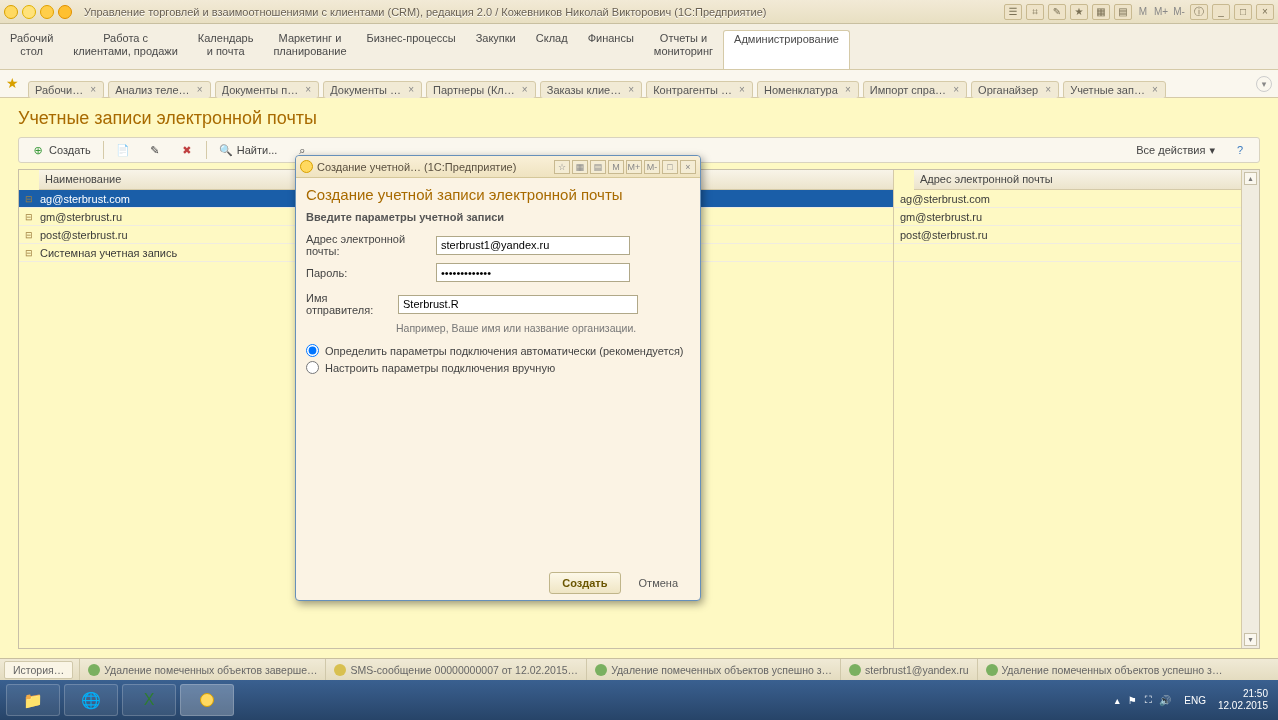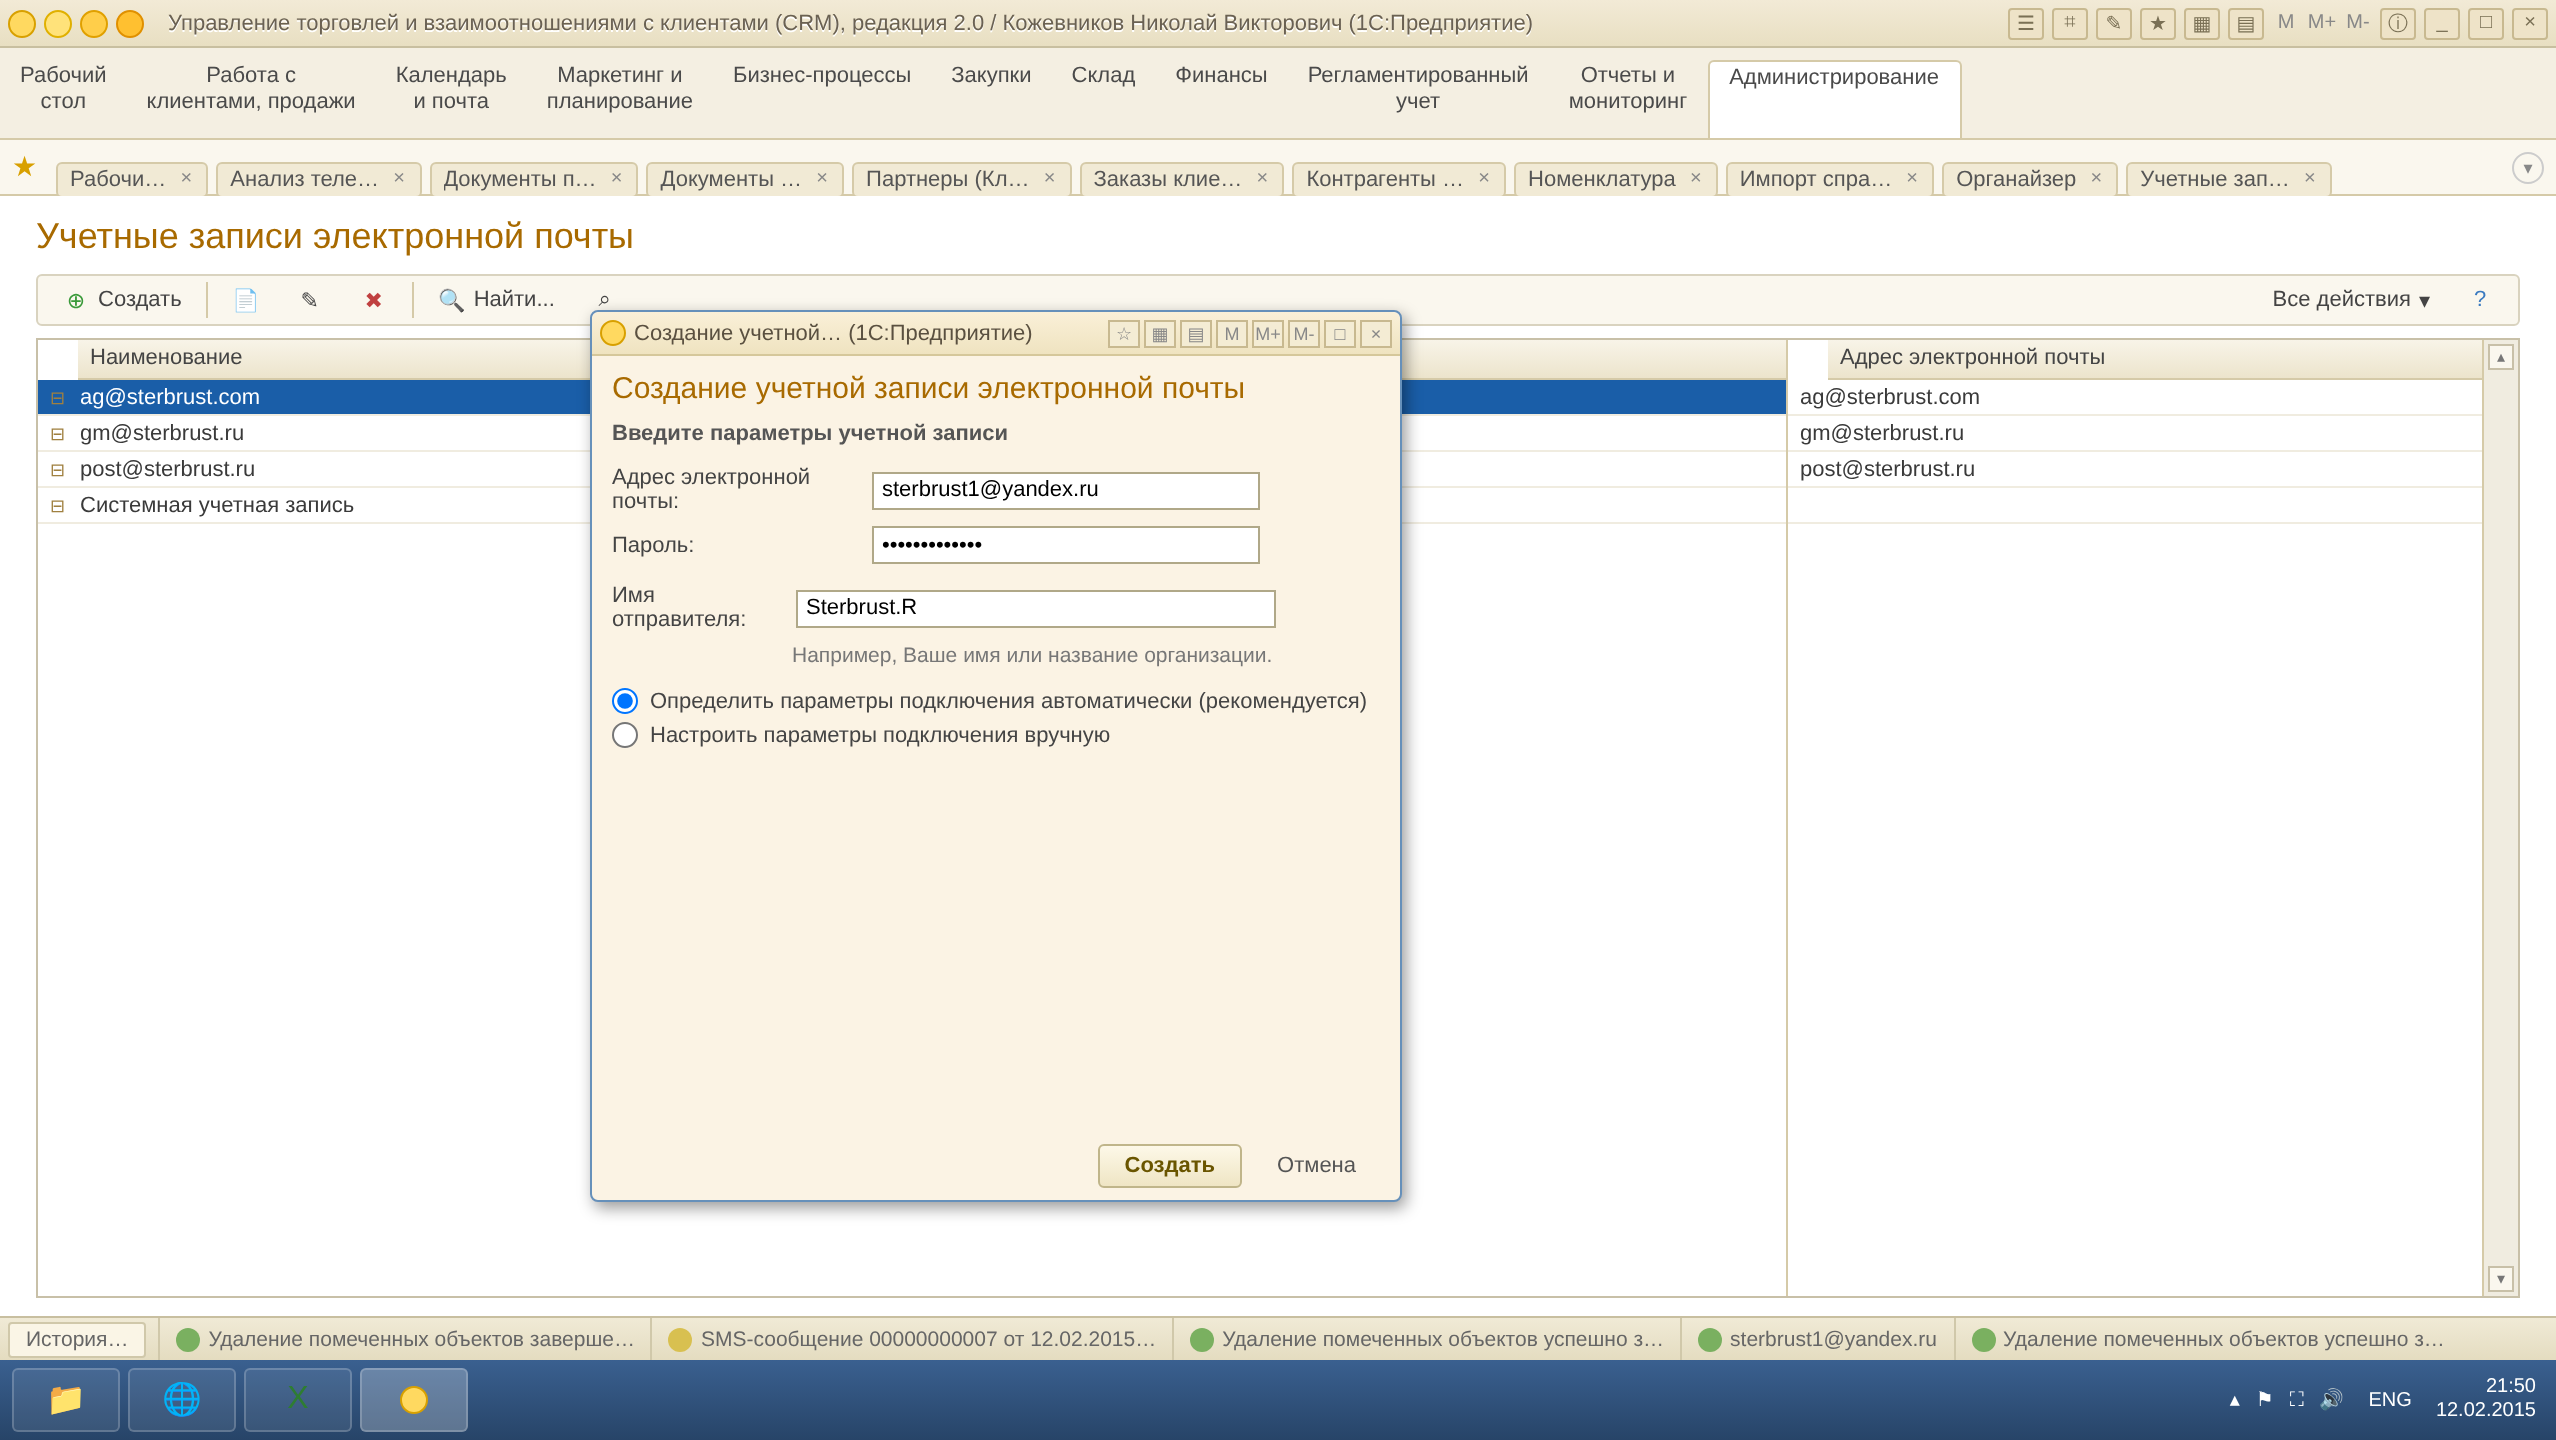--- a/index.html
+++ b/index.html
@@ -25,21 +25,21 @@
 
 
 .tabs { height: 28px; background: #faf7ee; border-bottom: 1px solid #d5caa8; display: flex; align-items: center; padding: 0 6px; gap: 4px; }
 .tab { display: flex; align-items: center; gap: 4px; background: #f1ead5; border: 1px solid #d5caa8; border-radius: 3px; padding: 2px 4px 2px 6px; font-size: 11px; color: #555; cursor: pointer; max-width: 110px; margin-top: 12px; }
 .tab-lbl { white-space: nowrap; overflow: hidden; text-overflow: ellipsis; }
 .tab .x { width: 12px; height: 12px; font-size: 10px; color: #888; display:flex;align-items:center;justify-content:center; }
 .tab-star { width:18px;height:18px; color:#d8a000; font-size:14px; }
 .tab-dd { margin-left:auto; width:16px;height:16px;border:1px solid #ccc;border-radius:8px;display:flex;align-items:center;justify-content:center;font-size:9px;color:#888; }
 
 
-.page { position: absolute; top: 98px; left: 0; right: 0; bottom: 62px; background: #ffffff; padding: 10px 18px; }
+.page { position: absolute; top: 98px; left: 0; right: 0; bottom: 62px; background: #fef9c3; padding: 10px 18px; }
 .page-title { font-size: 18px; color: #a86a00; margin-bottom: 8px; }
 .toolbar { display: flex; align-items: center; gap: 6px; border: 1px solid #d9d3bf; background: #faf7ee; padding: 3px 6px; border-radius: 3px; }
 .tbtn { display: flex; align-items: center; gap: 4px; font-size: 11px; padding: 2px 6px; border-radius: 2px; cursor: pointer; color: #444; }
 .tico { width: 14px; height: 14px; display: inline-flex; align-items: center; justify-content: center; font-size: 11px; }
 .tsep { width: 1px; height: 18px; background: #d5caa8; }
 .tb-right2 { margin-left: auto; display: flex; gap: 6px; align-items: center; }
 
 
 .grid-wrap { margin-top: 6px; display: flex; border: 1px solid #c8c0a8; height: 480px; position: relative; }
 .gcol { flex: 1; display: flex; flex-direction: column; border-right: 1px solid #d5caa8; }
@@ -121,21 +121,20 @@
 
 <div class="sections">
   <div class="sect"><span>Рабочий<br>стол</span></div>
   <div class="sect"><span>Работа с<br>клиентами, продажи</span></div>
   <div class="sect"><span>Календарь<br>и почта</span></div>
   <div class="sect"><span>Маркетинг и<br>планирование</span></div>
   <div class="sect"><span>Бизнес-процессы</span></div>
   <div class="sect"><span>Закупки</span></div>
   <div class="sect"><span>Склад</span></div>
   <div class="sect"><span>Финансы</span></div>
-  <div class="sect"><span>Регламентированный<br>учет</span></div>
   <div class="sect"><span>Отчеты и<br>мониторинг</span></div>
   <div class="sect active"><span>Администрирование</span></div>
 </div>
 
 <div class="tabs">
   <span class="tab-star">★</span>
   <div class="tab">
       <span class="tab-lbl">Рабочи…</span>
       <span class="x">×</span>
     </div>

